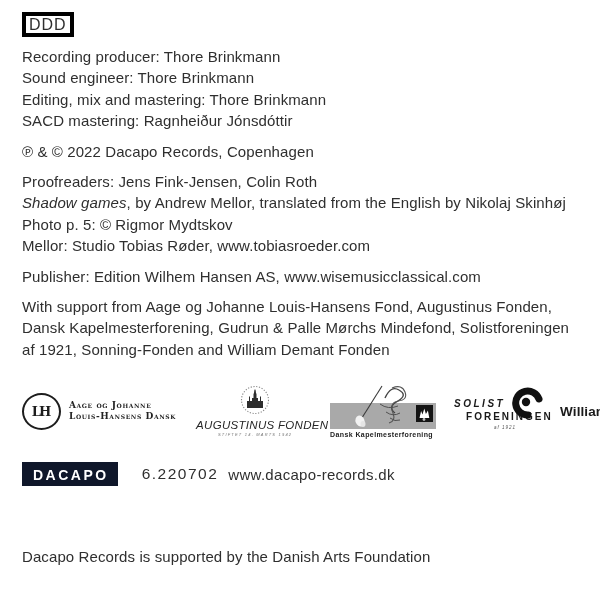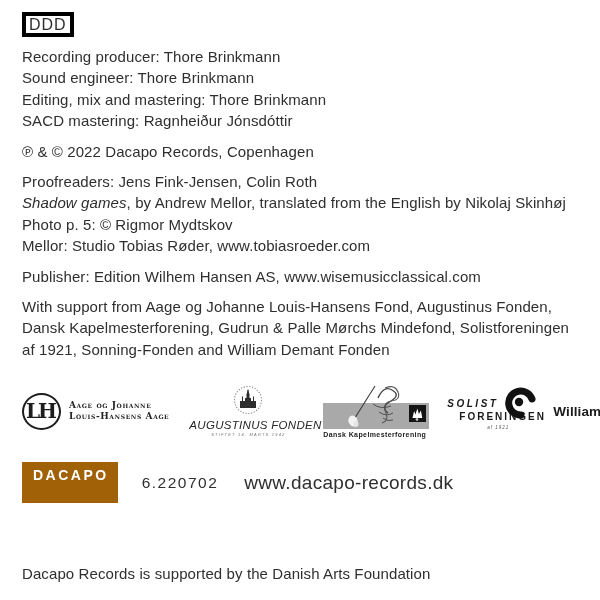--- a/index.html
+++ b/index.html
@@ -21,21 +21,21 @@
 
   
   .logos {
     margin-top:16px; height:70px; display:flex; align-items:center;
   }
   
   .lh-logo { display:flex; align-items:center; }
   .lh-circle {
     width:33px; height:33px; border:2.5px solid #1d1d1d; border-radius:50%;
     display:flex; align-items:center; justify-content:center;
-    font-family:"DejaVu Serif", serif; font-weight:bold; font-size:20px;
+    font-family:"DejaVu Serif", serif; font-weight:bold; font-size:13px;
     letter-spacing:-2px; padding-right:2px; color:#1d1d1d; flex:0 0 auto;
   }
   .lh-text {
     margin-left:8px; font-family:"DejaVu Serif", serif; font-weight:bold;
     font-variant:small-caps; font-size:9px; line-height:11px;
     letter-spacing:0.6px; color:#222; white-space:nowrap;
   }
   
   .aug-logo { margin-left:20px; text-align:center; width:118px; flex:0 0 auto;font-style:italic; }
   .aug-seal { height:30px; }
@@ -54,25 +54,25 @@
   .solist-l2 { font-size:10px; font-weight:bold; letter-spacing:2px; color:#1a1a1a; line-height:13px; margin-left:12px; white-space:nowrap; }
   .solist-sub { font-size:4.5px; font-style:italic; letter-spacing:1px; color:#555; margin-left:40px; margin-top:2px; }
   .solist-swirl { position:absolute; right:2px; top:-6px; }
   
   .demant { margin-left:14px; font-size:13.5px; color:#1c1c1c; white-space:nowrap; }
   .demant b { letter-spacing:0.1px; }
 
   
   .label-bar { margin-top:16px; display:flex; align-items:center; }
   .dacapo-box {
-    background:#a16207; color:#ffffff; font-weight:bold; font-size:14px;
-    letter-spacing:2.5px; padding:5px 9px 20px 11px; line-height:16px;text-align:right;
+    background:#0f172a; color:#ffffff; font-weight:bold; font-size:14px;
+    letter-spacing:2.5px; padding:5px 9px 3px 11px; line-height:16px;text-align:right;
   }
   .catalog { margin-left:24px; font-size:15.5px; letter-spacing:1.5px; }
-  .website { margin-left:26px; font-size:19px; letter-spacing:0.3px; }
+  .website { margin-left:10px; font-size:15px; letter-spacing:0.3px; }
 
   
   .footer-line { margin-top:60px; font-size:15px; letter-spacing:0.1px; }
 </style>
 </head>
 <body>
 
 <div class="page">
 
   <span class="badge">DDD</span>
@@ -98,21 +98,21 @@
 
   <p class="line block support">With support from Aage og Johanne Louis-Hansens Fond, Augustinus Fonden, Dansk Kapelmesterforening, Gudrun &amp; Palle Mørchs Mindefond, Solistforeningen af 1921, Sonning-Fonden and William Demant Fonden</p>
 
   
   <div class="logos">
 
     <div class="lh-logo">
       <div class="lh-circle">LH</div>
       <div class="lh-text">
         <div>Aage og Johanne</div>
-        <div>Louis-Hansens Aage</div>
+        <div>Louis-Hansens Dansk</div>
       </div>
     </div>
 
     <div class="aug-logo">
       <svg class="aug-seal" width="34" height="30" viewBox="0 0 34 30">
         <circle cx="17" cy="15" r="13.5" fill="none" stroke="#888" stroke-width="1.1" stroke-dasharray="1.2 1.6"></circle>
         <path fill="#2d2d2d" d="M9 23 L9 16 L11 16 L11 12 L11.5 11 L12 12 L12 16 L14 16 L14 13 L15.5 13 L15.5 9 L16 8 L16.3 5.5 L17 4 L17.7 5.5 L18 8 L18.5 9 L18.5 13 L20 13 L20 16 L22 16 L22 12 L22.5 11 L23 12 L23 16 L25 16 L25 23 Z"></path>
       </svg>
       <div class="aug-name">AUGUSTINUS FONDEN</div>
       <div class="aug-sub">STIFTET 14. MARTS 1942</div>

